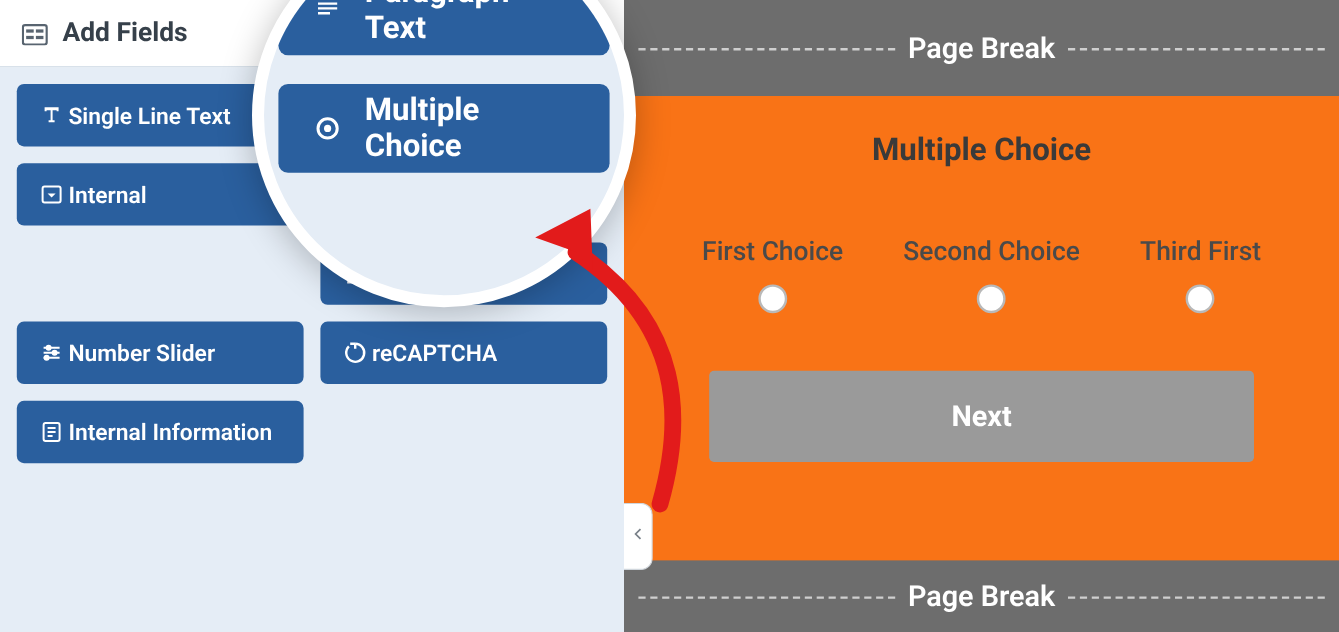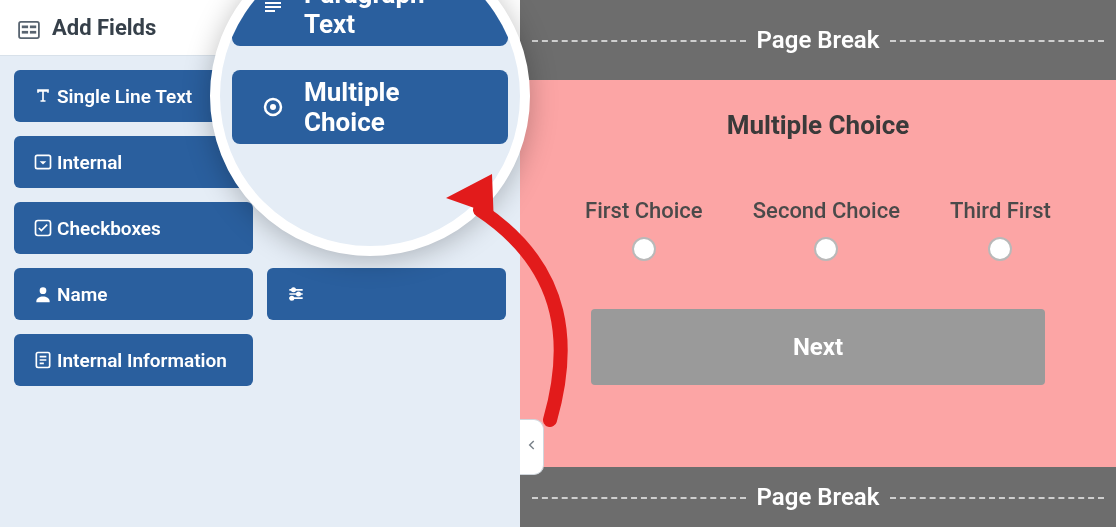--- a/index.html
+++ b/index.html
@@ -10,21 +10,21 @@
   .sb-header { background: #fff; padding: 0 18px; height: 56px; display: flex; align-items: center; gap: 12px; font-size: 22px; font-weight: 700; color: #36404a; border-bottom: 1px solid #d8e1ea; }
   .sb-header .hicon { width: 22px; height: 18px; display: inline-block; }
   .fields-grid { padding: 14px; display: grid; grid-template-columns: 1fr 1fr; gap: 14px; }
   .field-btn {
     background: #2a5f9e; color: #fff; border-radius: 6px; height: 52px;
     display: flex; align-items: center; gap: 3px; padding: 0 18px;
     font-size: 19px; font-weight: 600; cursor: pointer; user-select: none;
   }
   .field-btn .fi { width: 22px; height: 22px; display: inline-flex; align-items: center; justify-content: center; flex-shrink: 0; }
   
-  .preview { flex: 1; display: flex; flex-direction: column; background: #fca5a5; text-align: center; }
+  .preview { flex: 1; display: flex; flex-direction: column; background: #f97316; text-align: center; }
   .page-break {
     background: #6d6d6d; color: #fff; height: 80px; display: flex; align-items: center;
     justify-content: center; font-size: 24px; font-weight: 600; position: relative;
   }
   .page-break::before, .page-break::after {
     content: ""; position: absolute; top: 50%; border-top: 2px dashed #cfcfcf; width: 36%;
   }
   .page-break::before { left: 2%; }
   .page-break::after { right: 2%; }
   .preview-body { flex: 1; display: flex; flex-direction: column; align-items: center; padding: 30px 40px 24px; }
@@ -94,29 +94,20 @@
         <span class="fi">
           <svg viewBox="0 0 24 24" width="20" height="20" fill="none" stroke="#fff" stroke-width="2">
               <rect x="3" y="4" width="18" height="16" rx="2"></rect>
               <path d="M8 11l4 4 4-4" fill="#fff" stroke="none"></path>
             </svg>
         </span>
         <span>Internal</span>
       </div>
       <div class="field-btn" style="visibility:hidden"></div>
 
-      <div class="field-btn">
-        <span class="fi">
-          <svg viewBox="0 0 24 24" width="20" height="20" fill="none" stroke="#fff" stroke-width="2">
-              <rect x="3" y="3" width="18" height="18" rx="3"></rect>
-              <path d="M7 12l3 3 7-7"></path>
-            </svg>
-        </span>
-        <span>Checkboxes</span>
-      </div>
       <div class="field-btn" style="visibility:hidden"></div>
 
       <div class="field-btn">
         <span class="fi">
           <svg viewBox="0 0 24 24" width="20" height="20" fill="#fff">
               <circle cx="12" cy="8" r="4"></circle>
               <path d="M4 21c0-4 4-6 8-6s8 2 8 6v1H4z"></path>
             </svg>
         </span>
         <span>Name</span>
@@ -124,20 +115,31 @@
 
       <div class="field-btn">
         <span class="fi">
           <svg viewBox="0 0 24 24" width="20" height="20" fill="none" stroke="#fff" stroke-width="2">
               <path d="M4 7h16M4 12h16M4 17h16"></path>
               <circle cx="9" cy="7" r="2" fill="#fff"></circle>
               <circle cx="15" cy="12" r="2" fill="#fff"></circle>
               <circle cx="7" cy="17" r="2" fill="#fff"></circle>
             </svg>
         </span>
+        <span>Number Slider</span>
+      </div>
+      <div class="field-btn">
+        <span class="fi">
+          <svg viewBox="0 0 24 24" width="20" height="20" fill="none" stroke="#fff" stroke-width="2.4">
+              <path d="M12 3a9 9 0 1 1-6.3 2.6"></path>
+              <path d="M12 3v5"></path>
+              <path d="M12 3H7"></path>
+            </svg>
+        </span>
+        <span>reCAPTCHA</span>
       </div>
 
       <div class="field-btn">
         <span class="fi">
           <svg viewBox="0 0 24 24" width="20" height="20" fill="none" stroke="#fff" stroke-width="2">
               <rect x="4" y="3" width="16" height="18" rx="2"></rect>
               <path d="M8 8h8M8 12h8M8 16h5"></path>
             </svg>
         </span>
         <span>Internal Information</span>

